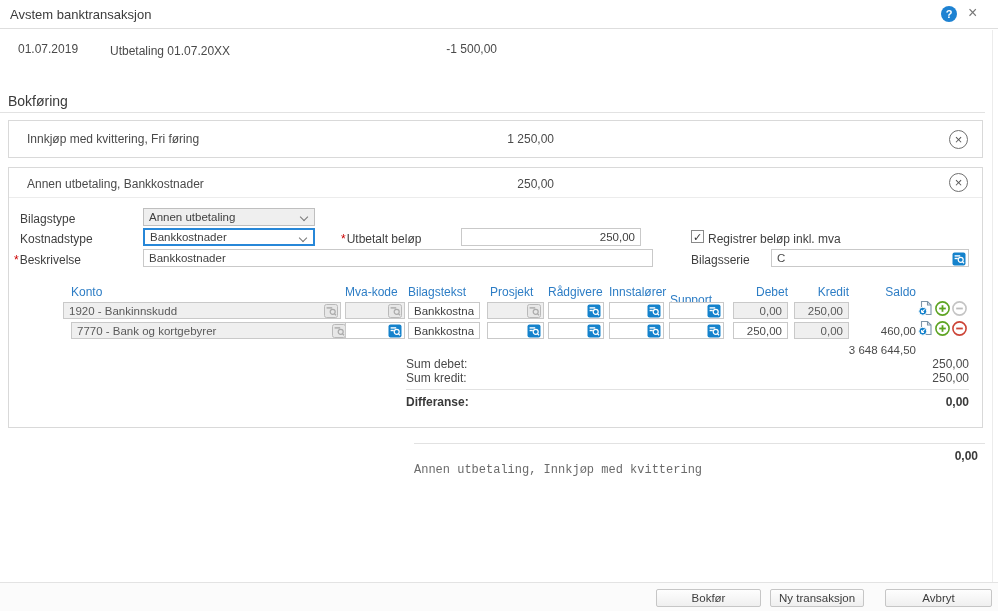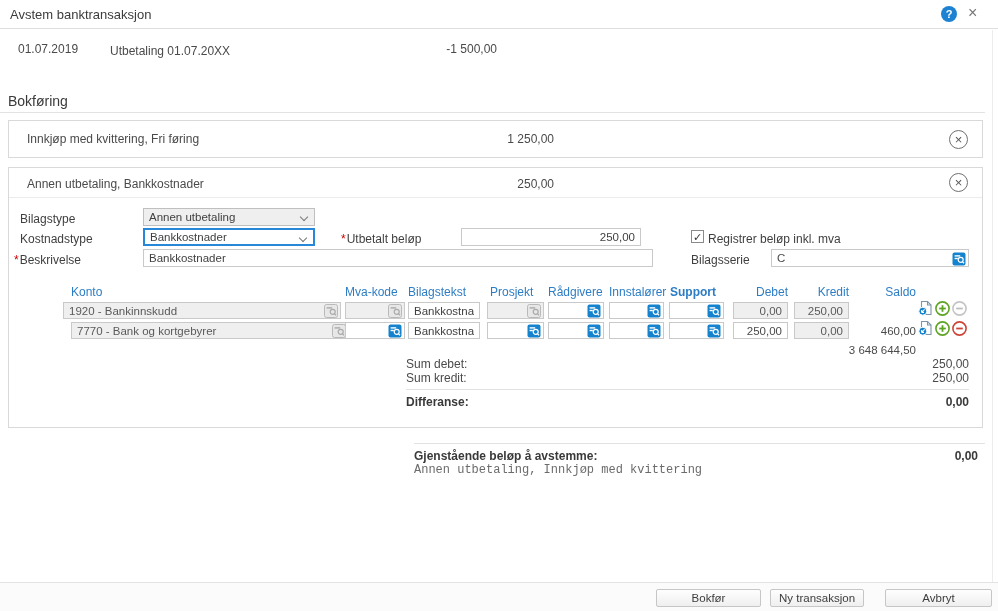--- a/index.html
+++ b/index.html
@@ -166,21 +166,21 @@
             <use href="#lk-blue"></use>
           </svg></span>
     </div>
 
     <div class="th" style="left:62px; top:117px;">Konto</div>
     <div class="th" style="left:336px; top:117px;">Mva-kode</div>
     <div class="th" style="left:399px; top:117px;">Bilagstekst</div>
     <div class="th" style="left:481px; top:117px;">Prosjekt</div>
     <div class="th" style="left:539px; top:117px;">Rådgivere</div>
     <div class="th" style="left:600px; top:117px;">Innstalører</div>
-    <div class="th" style="left:661px; top:117px;font-weight:bold;">Support</div>
+    <div class="th" style="left:661px; top:125px;">Support</div>
     <div class="th r" style="left:716px; top:117px; width:63px; text-align:right;">Debet</div>
     <div class="th r" style="left:777px; top:117px; width:63px; text-align:right;">Kredit</div>
     <div class="th r" style="left:832px; top:117px; width:75px; text-align:right;">Saldo</div>
 
     <div>
       <div class="lk dis" style="left:54px; top:134px; width:278px;">
         <span>1920 - Bankinnskudd</span>
         <span class="lkic"><svg width="14" height="14">
               <use href="#lk-gray"></use>
             </svg></span>
@@ -285,21 +285,20 @@
     <div class="sum-lbl" style="left:397px; top:189px;">Sum debet:</div>
     <div class="sum-val" style="left:860px; top:189px;">250,00</div>
     <div class="sum-lbl" style="left:397px; top:203px;">Sum kredit:</div>
     <div class="sum-val" style="left:860px; top:203px;">250,00</div>
     <div class="hr" style="left:397px; top:221px; width:563px;"></div>
     <div class="sum-lbl b" style="left:397px; top:227px;">Differanse:</div>
     <div class="sum-val b" style="left:860px; top:227px;">0,00</div>
   </div>
 
   <div class="hr" style="left:414px; top:443px; width:571px;"></div>
-  <div class="abs txt b" style="left:414px; top:449px; font-size:12px;">Gjenstående beløp å avstemme:</div>
   <div class="abs txt b r" style="left:880px; top:449px; width:98px; font-size:12px;">0,00</div>
   <div class="abs" style="left:414px; top:463px; font-size:12px; color:#6b6b6b;font-family:Liberation Mono, monospace;">Annen utbetaling, Innkjøp med kvittering</div>
 
   <div class="vline"></div>
 
   <div class="footer">
     <div class="btn" style="left:656px; width:105px;">Bokfør</div>
     <div class="btn" style="left:770px; width:94px;">Ny transaksjon</div>
     <div class="btn" style="left:885px; width:107px;">Avbryt</div>
   </div>

